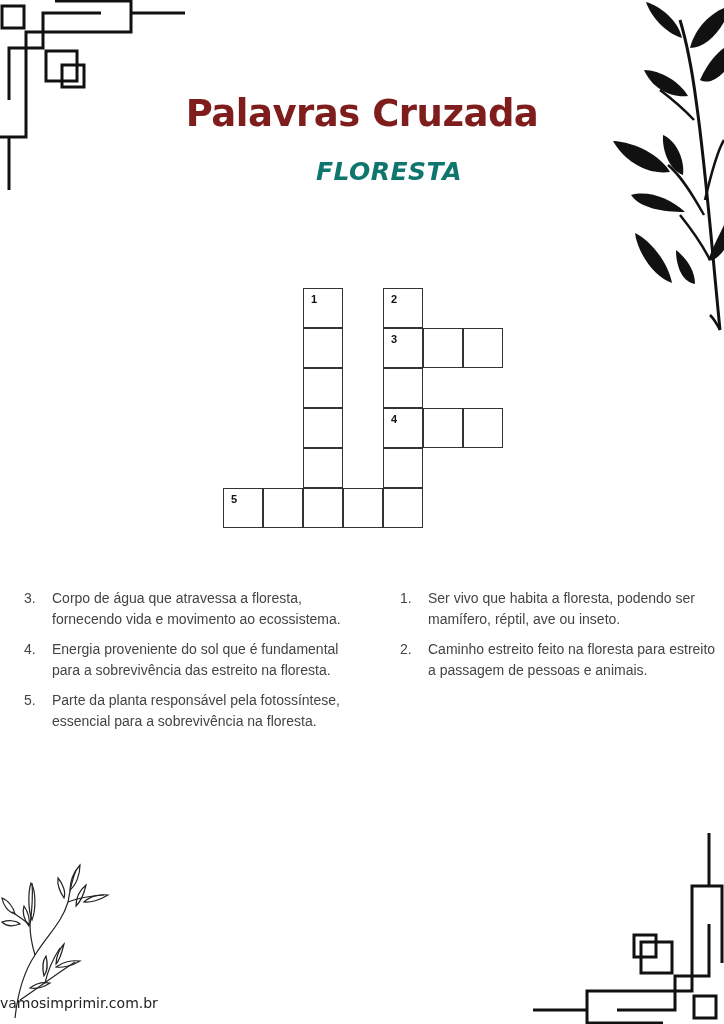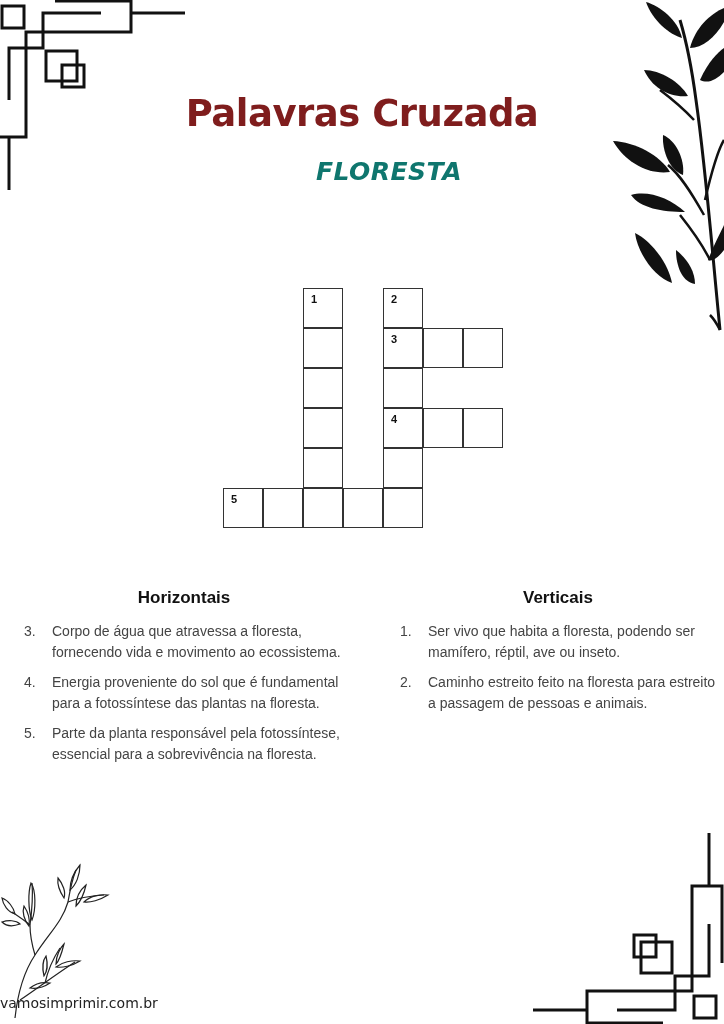--- a/index.html
+++ b/index.html
@@ -83,37 +83,35 @@
   <div class="cell" style="left:223px;top:488px">
       <span class="num">5</span>
     </div>
   <div class="cell" style="left:263px;top:488px"></div>
   <div class="cell" style="left:303px;top:488px"></div>
   <div class="cell" style="left:343px;top:488px"></div>
   <div class="cell" style="left:383px;top:488px"></div>
 </div>
 
 <div class="clues-col" style="left:24px;width:320px;">
-  <div class="clues-head" style="padding-left:0;">Horizontais</div>
   <div class="clue">
     <span class="n">3.</span>
     <span class="t">Corpo de água que atravessa a floresta, fornecendo vida e movimento ao ecossistema.</span>
   </div>
   <div class="clue">
     <span class="n">4.</span>
-    <span class="t">Energia proveniente do sol que é fundamental para a fotossíntese das plantas na floresta.</span>
+    <span class="t">Energia proveniente do sol que é fundamental para a sobrevivência das estreito na floresta.</span>
   </div>
   <div class="clue">
     <span class="n">5.</span>
     <span class="t">Parte da planta responsável pela fotossíntese, essencial para a sobrevivência na floresta.</span>
   </div>
 </div>
 
 <div class="clues-col" style="left:400px;width:316px;">
-  <div class="clues-head">Verticais</div>
   <div class="clue">
     <span class="n">1.</span>
     <span class="t">Ser vivo que habita a floresta, podendo ser mamífero, réptil, ave ou inseto.</span>
   </div>
   <div class="clue">
     <span class="n">2.</span>
     <span class="t">Caminho estreito feito na floresta para estreito a passagem de pessoas e animais.</span>
   </div>
 </div>
 

